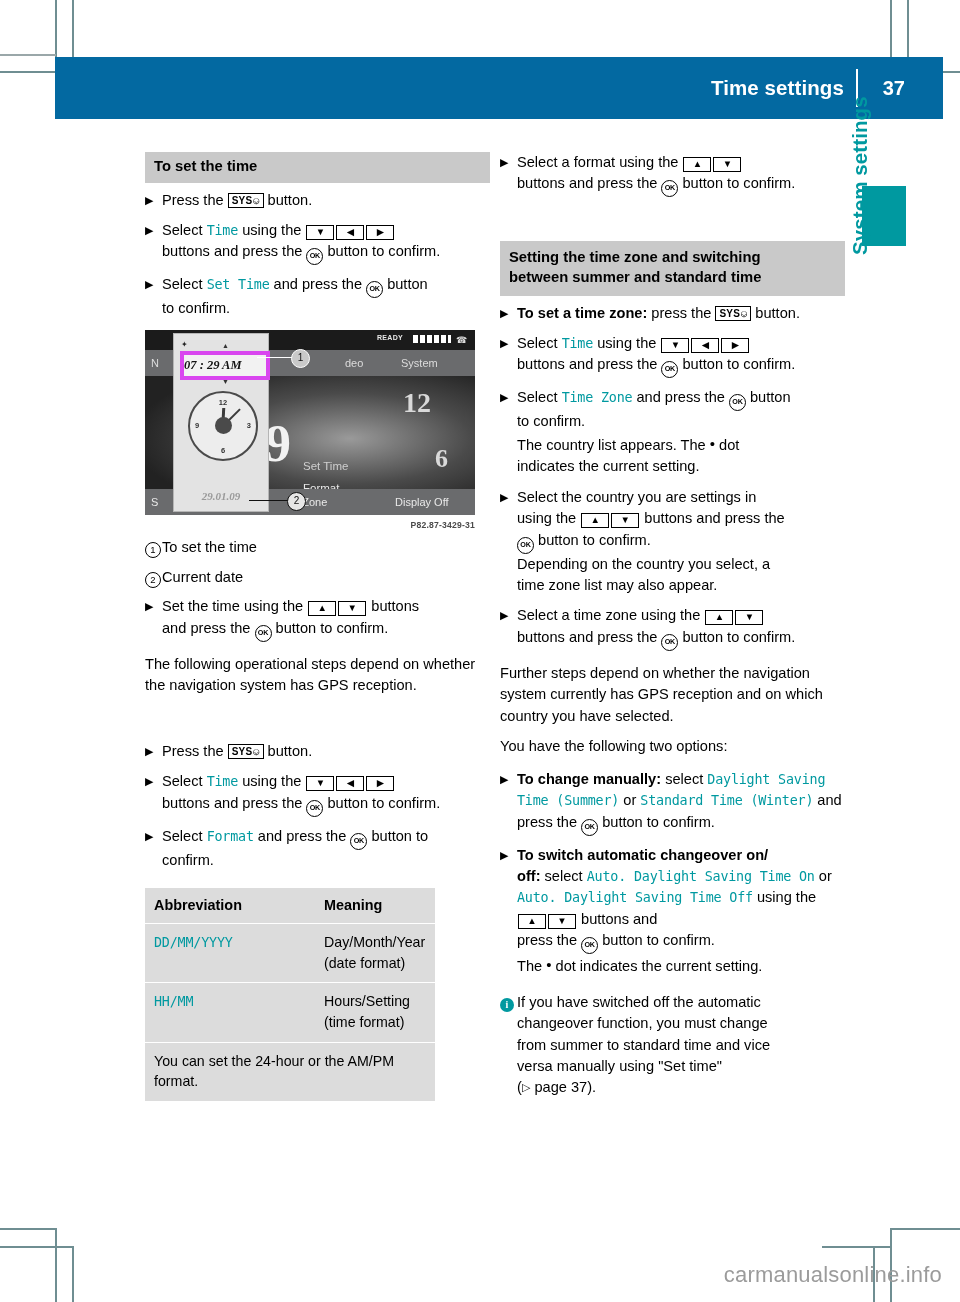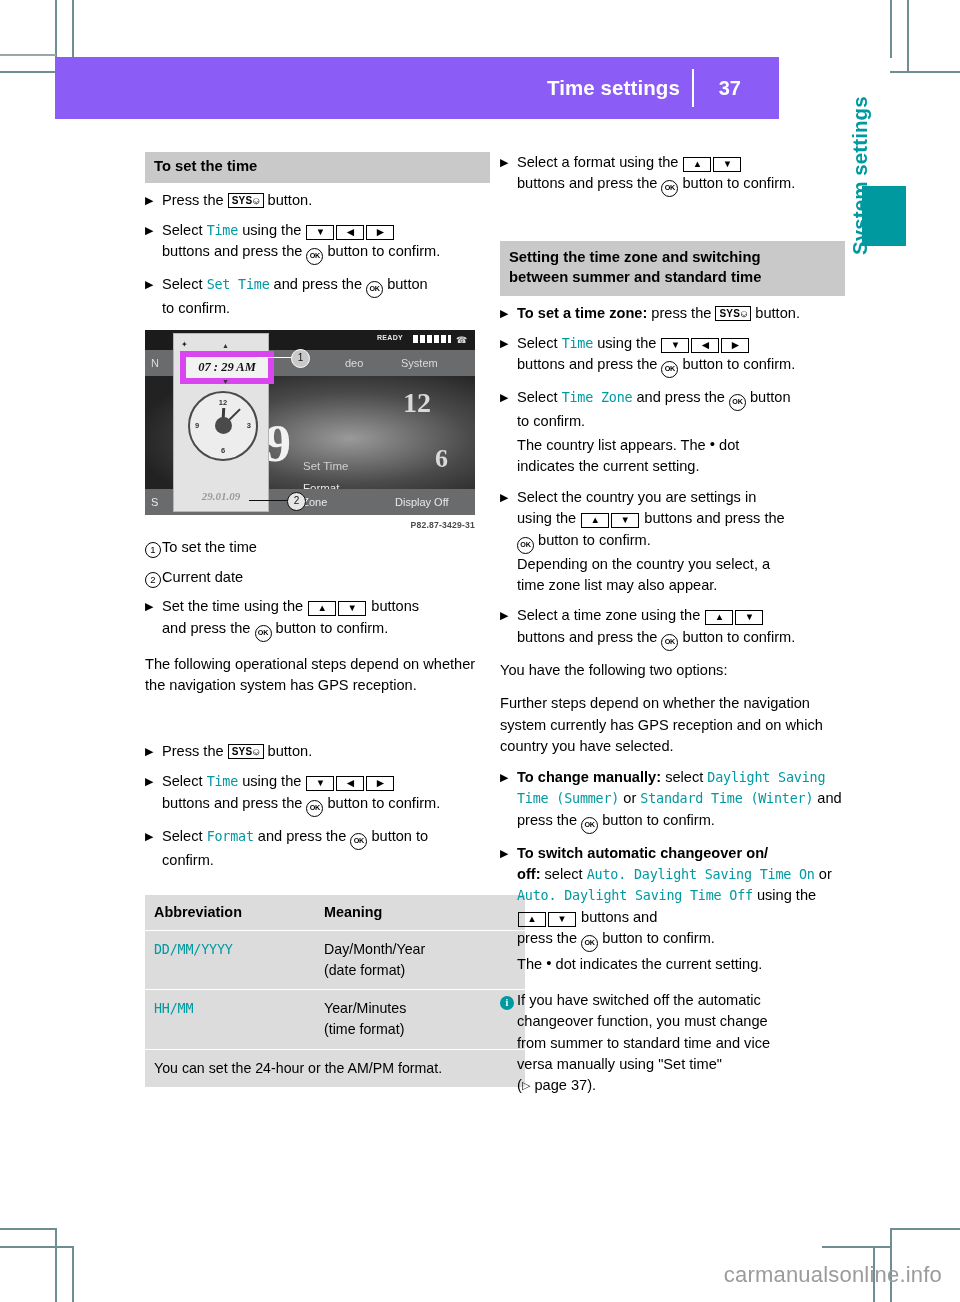--- a/index.html
+++ b/index.html
@@ -21,23 +21,23 @@
     position: absolute;
     background: #6f8e92;
   }
   .crop-line.gray { background: #9aa7a9; }
 
   
   #header-bar {
     position: absolute;
     left: 55px;
     top: 57px;
-    width: 724px;
+    width: 888px;
     height: 62px;
-    background: #8b5cf6;
+    background: #0369a1;
   }
   #header-title {
     position: absolute;
     right: 99px;
     top: 50%;
     transform: translateY(-50%);
     color: #ffffff;
     font-size: 20.5px;
     font-weight: bold;
     letter-spacing: 0.1px;
@@ -265,23 +265,23 @@
   
   .il-card {
     position:absolute; left:28px; top:3px; width:94px; height:177px;
     background:#e3e3e3; border:1px solid #b5b5b5;
   }
   .il-card .satico { position:absolute; left:7px; top:5px; font-size:8px; color:#222; }
   .il-card .updot  { position:absolute; left:48px; top:7px; font-size:7px; color:#333; }
   .il-card .dndot  { position:absolute; left:48px; top:43px; font-size:7px; color:#333; }
   .il-timebox {
     position:absolute; left:6px; top:17px; width:82px; height:21px;
-    background:#f2f2f2; border:6px solid #d946ef;
+    background:#f2f2f2; border:4px solid #d946ef;
     font-family:"Liberation Serif", serif; font-style:italic; font-weight:bold;
-    font-size:12.5px; color:#111; text-align:center; line-height:21px;
+    font-size:12.5px; color:#111; text-align:left; line-height:21px;
   }
   .il-clock {
     position:absolute; left:14px; top:57px; width:66px; height:66px;
     border:2.5px solid #4a4a4a; border-radius:50%;
     background:#ededed;
   }
   .il-clock .hub {
     position:absolute; left:50%; top:50%; width:17px; height:17px;
     margin:-8.5px 0 0 -8.5px; border-radius:50%; background:#4a4a4a;
   }
@@ -310,23 +310,23 @@
     text-align: right;
     width: 330px;
     font-size: 8.6px;
     font-weight: bold;
     color: #4a4a4a;
     letter-spacing: 0.2px;
   }
 
   
   table.fmt {
-    width: 380px;
+    width: 290px;
     border-collapse: collapse;
-    margin-top: 24px;
+    margin-top: 17px;
     font-size: 14.2px;
   }
   table.fmt th {
     background: #dcdcdc;
     text-align: left;
     font-weight: bold;
     padding: 7px 9px 7px 9px;
     border-bottom: 1.5px solid #ffffff;
     font-size: 14.4px;
   }
@@ -490,21 +490,21 @@
         <th>Meaning</th>
       </tr>
     </thead>
     <tbody>
       <tr>
         <td class="col1"><span class="mono">DD</span><span class="mono sl">/</span><span class="mono">MM</span><span class="mono sl">/</span><span class="mono">YYYY</span></td>
         <td><span>Day/Month/Year</span><br><span>(date format)</span></td>
       </tr>
       <tr>
         <td class="col1"><span class="mono">HH</span><span class="mono sl">/</span><span class="mono">MM</span></td>
-        <td><span>Year/Minutes</span><br><span>(time format)</span></td>
+        <td><span>Hours/Setting</span><br><span>(time format)</span></td>
       </tr>
       <tr class="note">
         <td colspan="2">You can set the 24-hour or the AM/PM format.</td>
       </tr>
     </tbody>
   </table>
 </div>
 
 <div class="column" id="col-right">
 
@@ -533,22 +533,22 @@
   <div class="step">
     <div class="step-marker">▶</div>
     <div class="step-body"><span>Select the country you are settings in</span><br><span>using the </span><span class="arrow-btn">▲</span><span class="arrow-btn">▼</span><span> buttons and press the</span><br><span class="ok-btn">OK</span><span> button to confirm.</span><br><span>Depending on the country you select, a</span><br><span>time zone list may also appear.</span></div>
   </div>
 
   <div class="step">
     <div class="step-marker">▶</div>
     <div class="step-body"><span>Select a time zone using the </span><span class="arrow-btn">▲</span><span class="arrow-btn">▼</span><br><span>buttons and press the </span><span class="ok-btn">OK</span><span> button to confirm.</span></div>
   </div>
 
+  <div class="para" style="margin-top:12px;">Further steps depend on whether the navigation system currently has GPS reception and on which country you have selected.</div>
   <div class="para" style="margin-bottom:11px;">You have the following two options:</div>
-  <div class="para" style="margin-top:12px;">Further steps depend on whether the navigation system currently has GPS reception and on which country you have selected.</div>
 
   <div class="step">
     <div class="step-marker">▶</div>
     <div class="step-body"><b>To change manually:</b><span> select </span><span class="mono">Daylight Saving Time (Summer)</span><span> or </span><span class="mono">Standard Time (Winter)</span><span> and press the </span><span class="ok-btn">OK</span><span> button to</span> <span>confirm.</span></div>
   </div>
 
   <div class="step">
     <div class="step-marker">▶</div>
     <div class="step-body"><b>To switch automatic changeover on/</b><br><b>off:</b><span> select </span><span class="mono">Auto. Daylight Saving Time On</span><span> or </span><span class="mono">Auto. Daylight Saving Time Off</span><span> using the </span><span class="arrow-btn">▲</span><span class="arrow-btn">▼</span><span> buttons and</span><br><span>press the </span><span class="ok-btn">OK</span><span> button to confirm.</span><br><span>The </span><span class="dot-mark">•</span><span> dot indicates the current setting.</span></div>
   </div>

